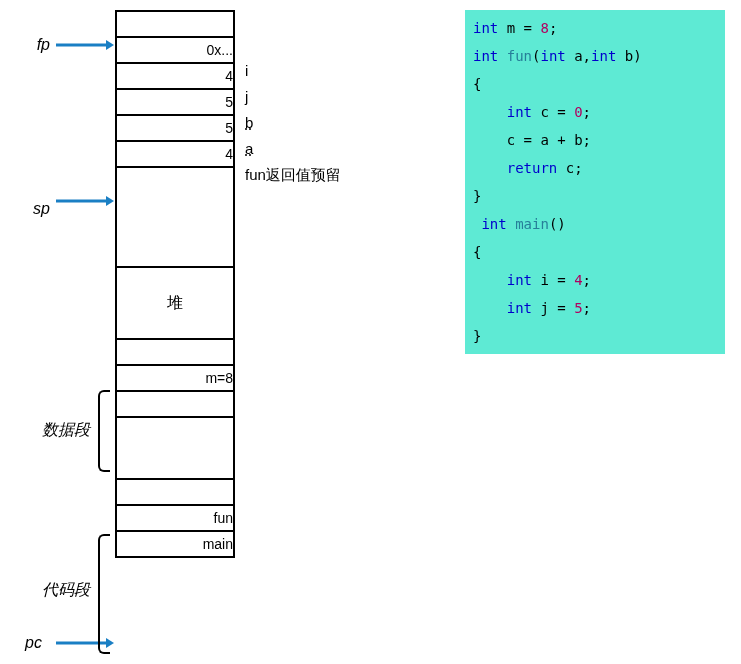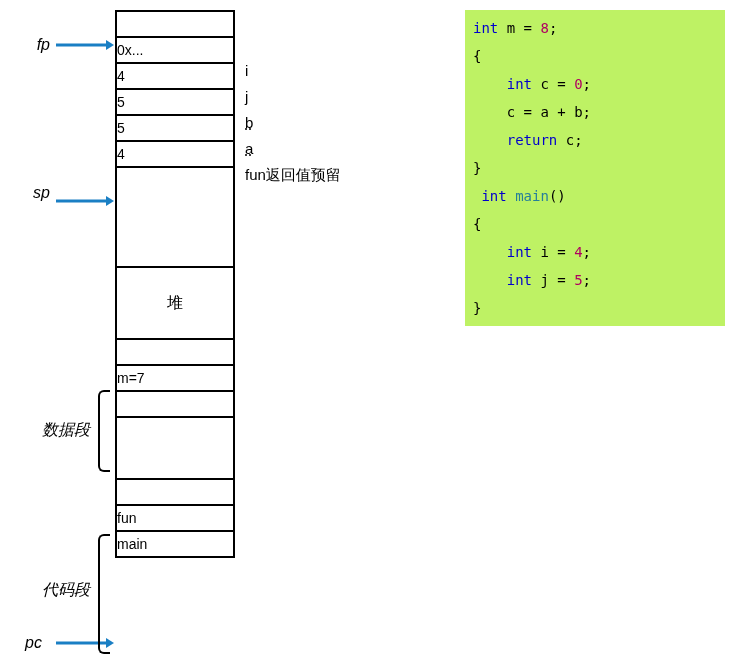--- a/index.html
+++ b/index.html
@@ -24,21 +24,21 @@
     left: 115px;
     top: 10px;
     width: 120px;
     border-left: 2px solid #000;
     border-right: 2px solid #000;
     border-top: 2px solid #000;
   }
   .cell {
     height: 26px;
     line-height: 24px;
-    text-align: left;
+    text-align: right;
     border-bottom: 2px solid #000;
     background: #fff;
   }
   .cell.empty { background:#fff; }
   .bigcell { height:72px; border-bottom:2px solid #000; background:#fff; display:flex; align-items:center; justify-content:center; font-size:16px; }
   .right-label {
     position: absolute;
     left: 245px;
     font-size: 15px;
   }
@@ -62,21 +62,21 @@
     border-bottom:2px solid #000;
     width:12px;
   }
 
   
   .code-panel {
     position: absolute;
     left: 465px;
     top: 10px;
     width: 260px;
-    background: #bef264;
+    background: #5eead4;
     font-family: Consolas, Menlo, monospace;
     font-size: 14px;
     line-height: 28px;
     padding: 4px 8px 4px 8px;
   }
   .code-line { white-space: pre; position:relative; }
   .kw   { color: #0000cc; }
   .fn   { color: #267f99; }
   .num  { color: #b00060; }
   .hl-arrow {
@@ -92,21 +92,21 @@
 <div class="diagram-area">
 
   <div class="left-label" style="left:20px; top:36px; width:30px;">fp</div>
   <div class="ptr-arrow" style="left:56px; top:36px;">
     <svg width="58" height="14">
         <line x1="0" y1="7" x2="50" y2="7" stroke="#1a7fc4" stroke-width="3"></line>
         <polygon points="50,2 58,7 50,12" fill="#1a7fc4"></polygon>
       </svg>
   </div>
 
-  <div class="left-label" style="left:20px; top:184px; width:30px;">sp</div>
+  <div class="left-label" style="left:20px; top:200px; width:30px;">sp</div>
   <div class="ptr-arrow" style="left:56px; top:192px;">
     <svg width="58" height="14">
         <line x1="0" y1="7" x2="50" y2="7" stroke="#1a7fc4" stroke-width="3"></line>
         <polygon points="50,2 58,7 50,12" fill="#1a7fc4"></polygon>
       </svg>
   </div>
 
   <div class="left-label" style="left:12px; top:634px; width:30px;">pc</div>
   <div class="ptr-arrow" style="left:56px; top:634px;">
     <svg width="58" height="14">
@@ -121,21 +121,21 @@
     <div class="cell">4</div>
     <div class="cell">5</div>
     <div class="cell">5</div>
     <div class="cell">4</div>
 
     <div style="height:100px; border-bottom:2px solid #000;"></div>
 
     <div class="bigcell">堆</div>
 
     <div class="cell empty"></div>
-    <div class="cell">m=7</div>
+    <div class="cell">m=8</div>
     <div class="cell empty"></div>
 
     <div style="height:62px; border-bottom:2px solid #000;"></div>
 
     <div class="cell empty"></div>
     <div class="cell">fun</div>
     <div class="cell" style="border-bottom:2px solid #000;">main</div>
   </div>
 
   <div class="right-label" style="top:62px;">i</div>
@@ -146,20 +146,21 @@
 
   <div class="bracket" style="left:98px; top:390px; height:82px; border-radius:6px 0 0 6px;"></div>
   <div class="left-label" style="left:20px; top:420px; width:70px; font-size:16px;">数据段</div>
 
   <div class="bracket" style="left:98px; top:534px; height:120px; border-radius:6px 0 0 6px;"></div>
   <div class="left-label" style="left:20px; top:580px; width:70px; font-size:16px;">代码段</div>
 </div>
 
 <div class="code-panel">
   <div class="code-line"><span class="kw">int</span> m = <span class="num">8</span>;</div>
+  <div class="code-line"><span class="kw">int</span> <span class="fn">fun</span>(<span class="kw">int</span> a,<span class="kw">int</span> b)</div>
   <div class="code-line">{</div>
   <div class="code-line">    <span class="kw">int</span> c = <span class="num">0</span>;</div>
   <div class="code-line">    c = a + b;</div>
   <div class="code-line">    <span class="kw">return</span> c;</div>
   <div class="code-line">}</div>
   <div class="code-line"> <span class="kw">int</span> <span class="fn">main</span>()</div>
   <div class="code-line">{</div>
   <div class="code-line">    <span class="kw">int</span> i = <span class="num">4</span>;</div>
   <div class="code-line">    <span class="kw">int</span> j = <span class="num">5</span>;</div>
   <div class="code-line">}</div>

